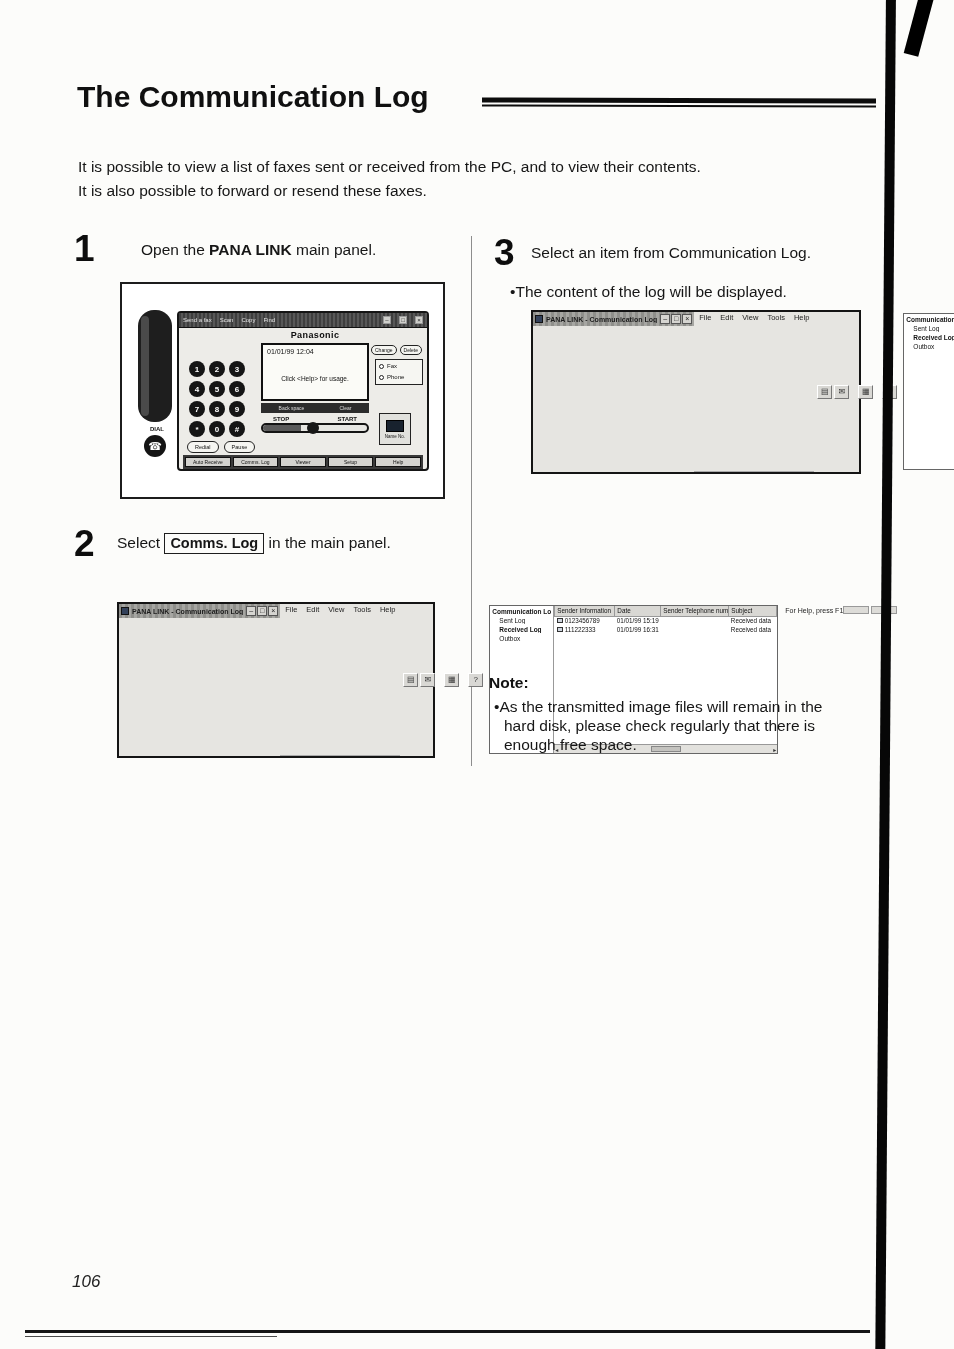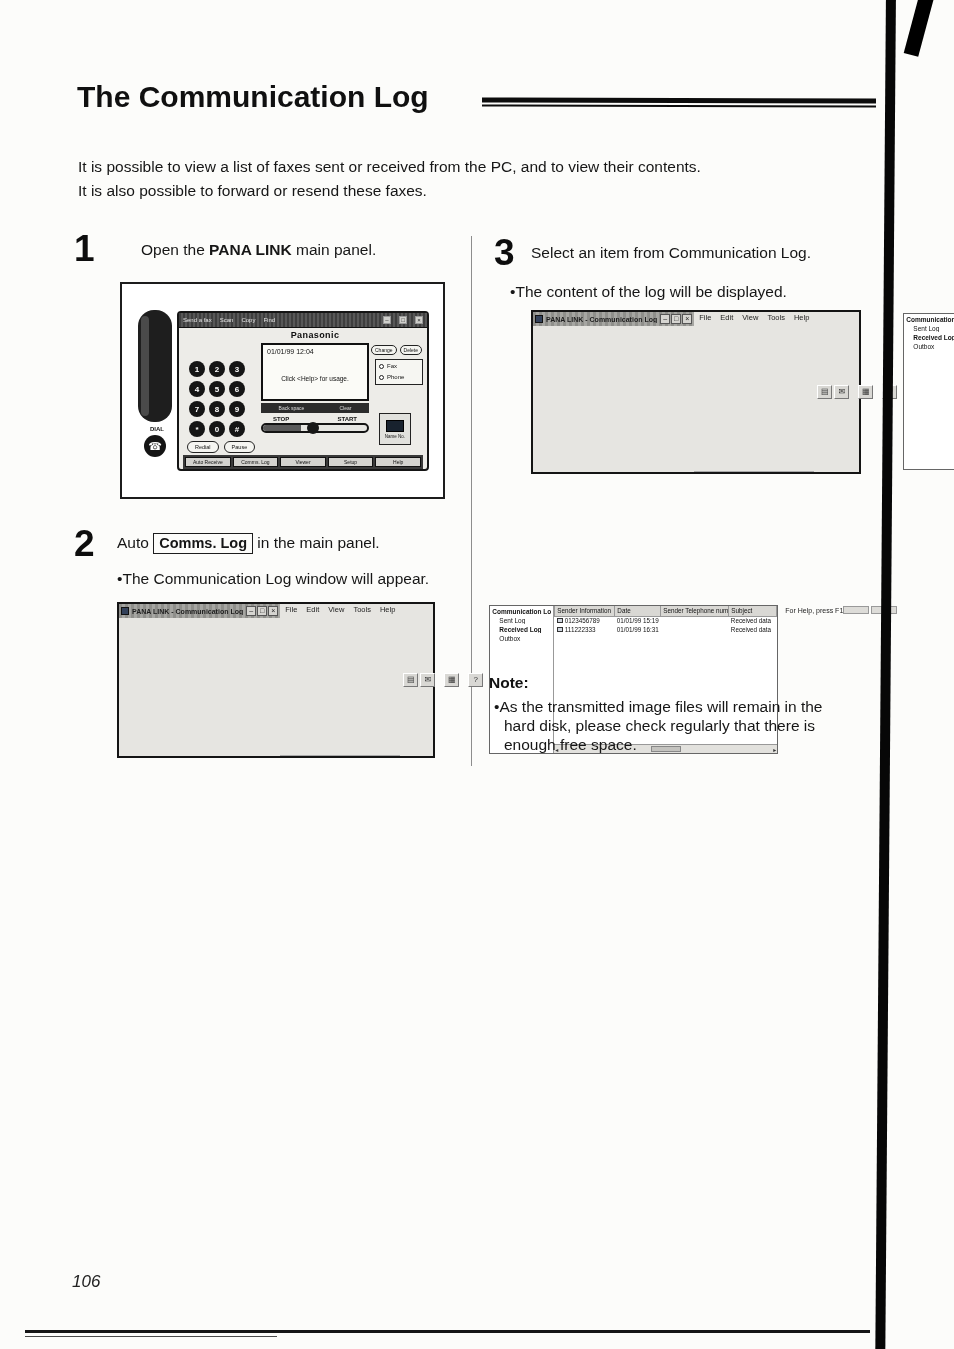--- a/index.html
+++ b/index.html
@@ -196,22 +196,21 @@
         <span class="u-bbtn">Auto Receive</span>
         <span class="u-bbtn">Comms. Log</span>
         <span class="u-bbtn">Viewer</span>
         <span class="u-bbtn">Setup</span>
         <span class="u-bbtn">Help</span>
       </div>
     </div>
   </div>
 
   <div class="abs step-num" style="left:74px;top:523px;">2</div>
-  <div class="abs step-text" style="left:117px;top:533px;"><span>Auto </span><span class="btn-box">Comms. Log</span><span> in the main panel.</span></div>
-  <div class="abs bullet" style="left:117px;top:570px;">•The Communication Log window will appear.</div>
+  <div class="abs step-text" style="left:117px;top:533px;"><span>Select </span><span class="btn-box">Comms. Log</span><span> in the main panel.</span></div>
 
   <div class="logwin" style="left:117px;top:602px;width:318px;height:156px;">
     <div class="lw-title">
       <span class="lw-sysicon"></span>
       <span class="lw-title-text">PANA LINK - Communication Log</span>
       <span class="lw-ctrls">
         <span class="lw-ctl">–</span>
         <span class="lw-ctl">□</span>
         <span class="lw-ctl">×</span>
       </span>

